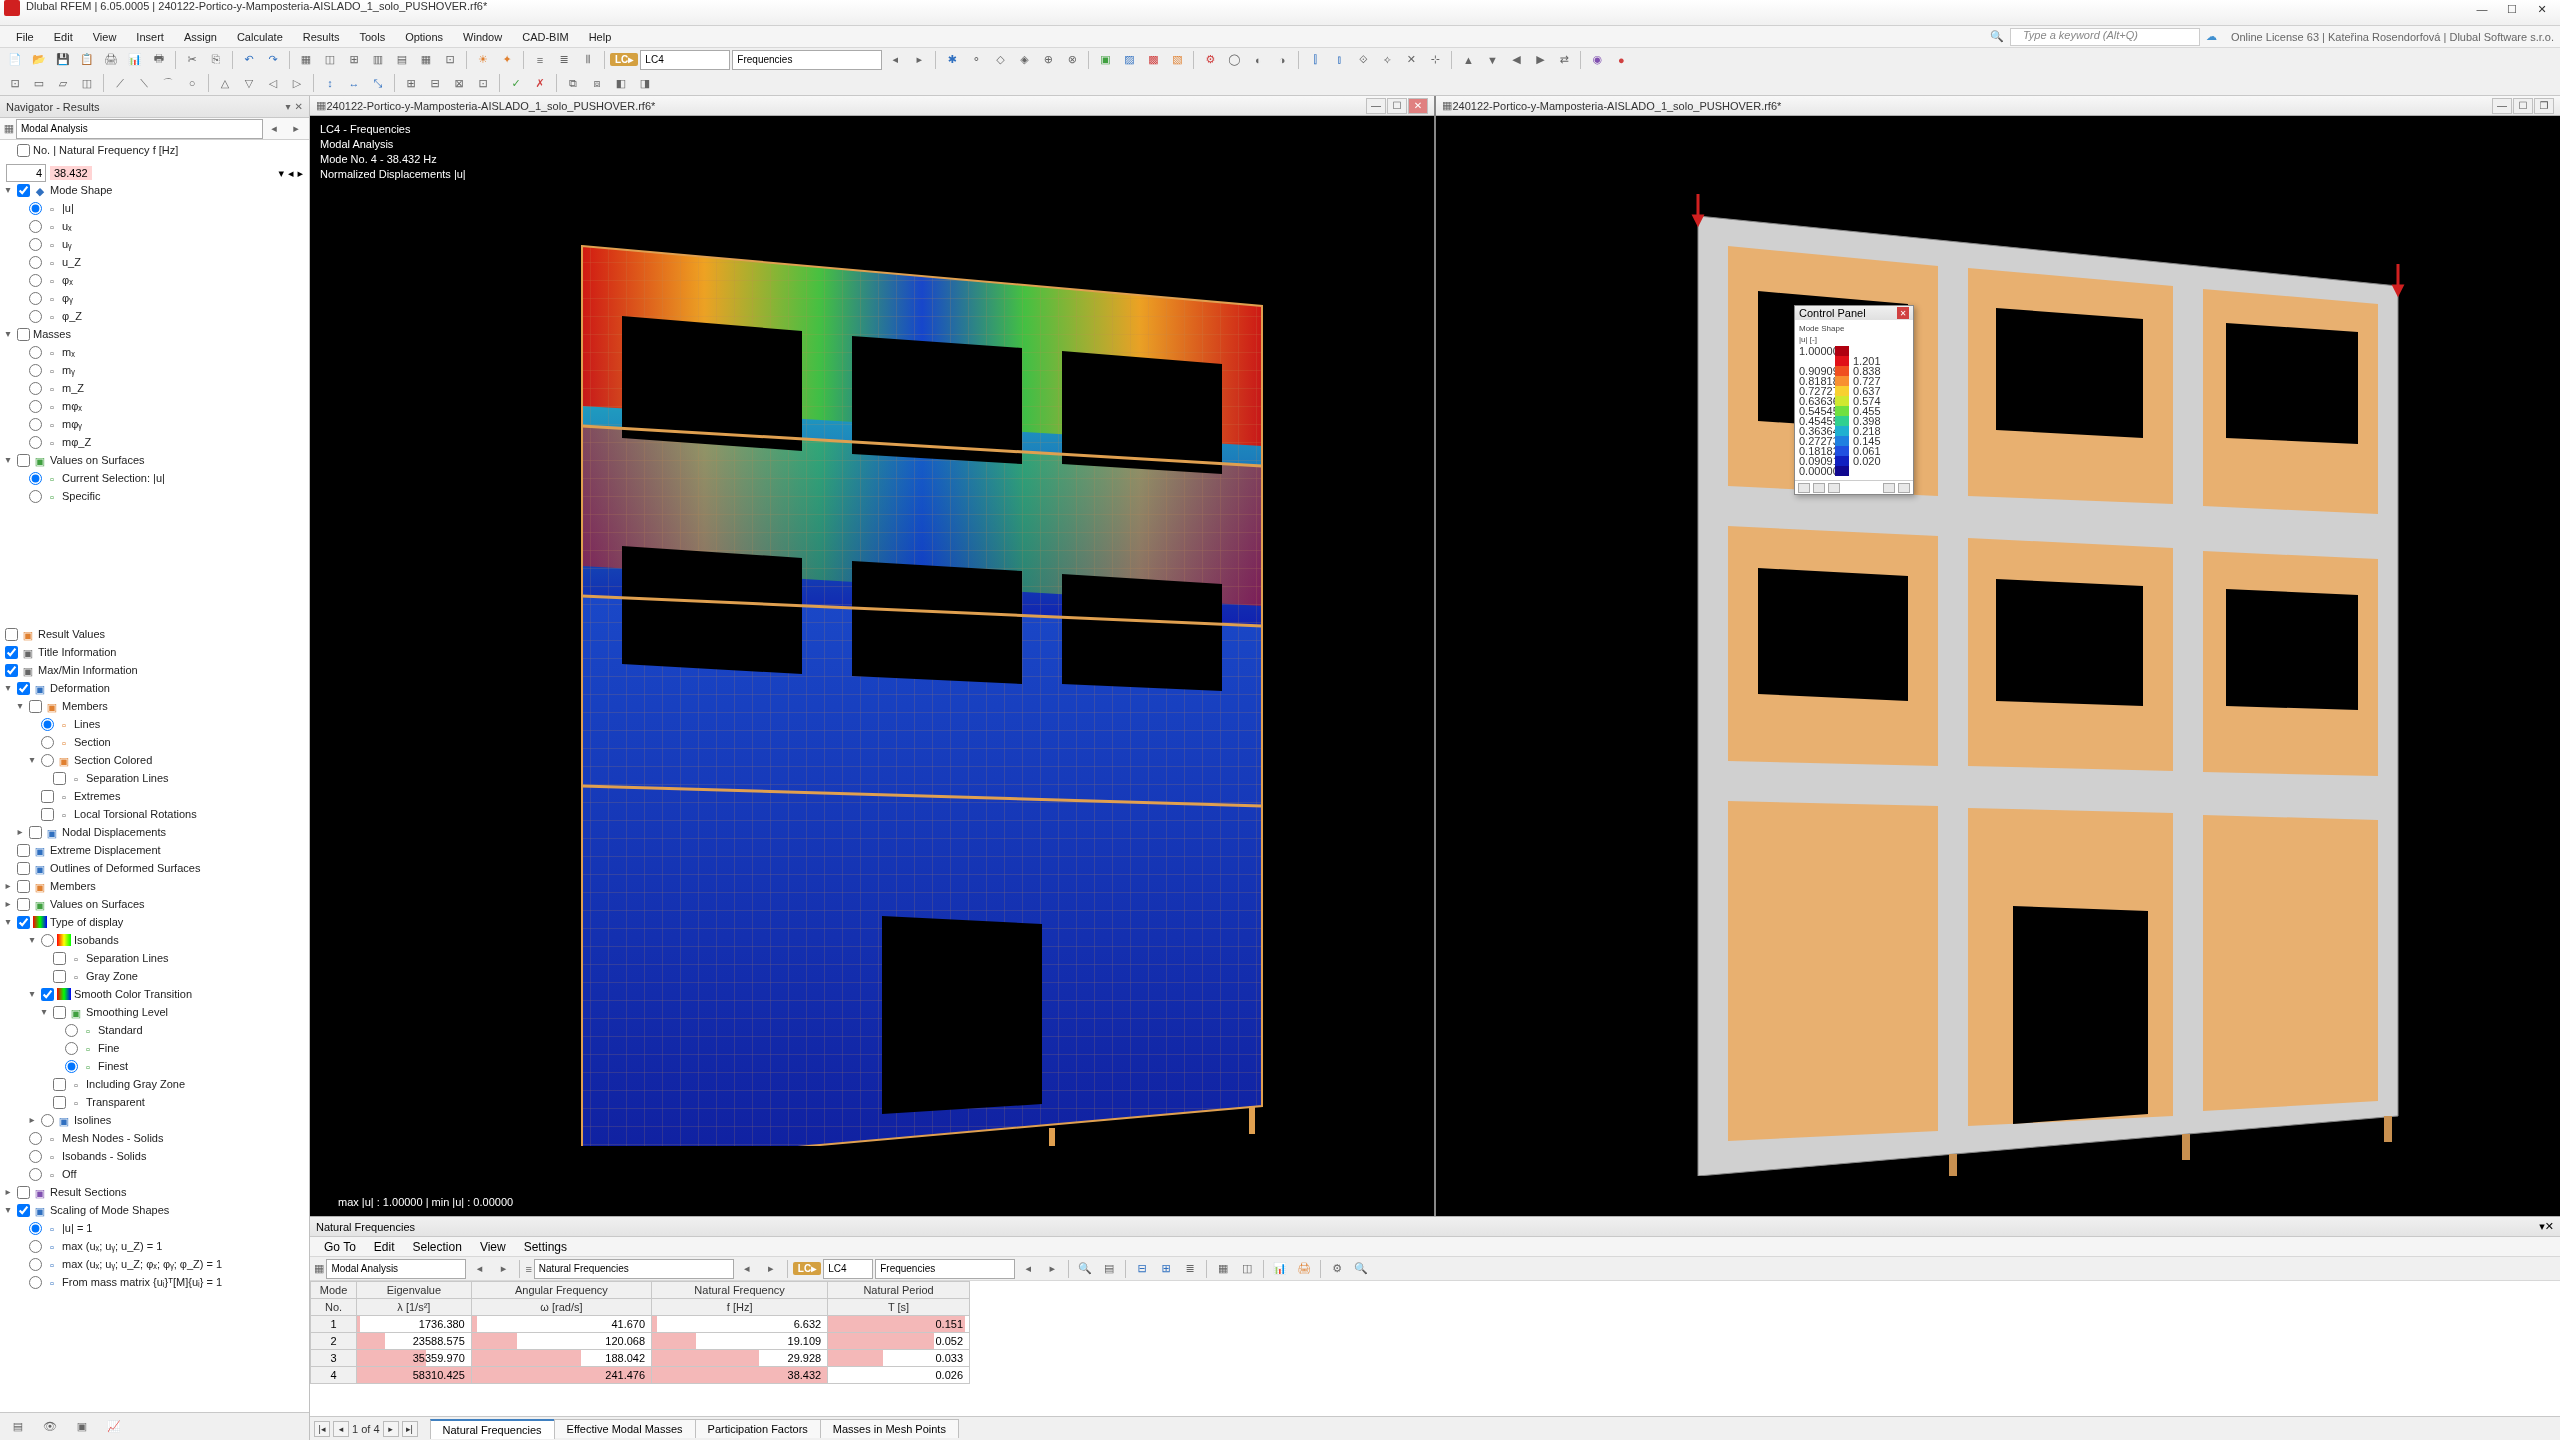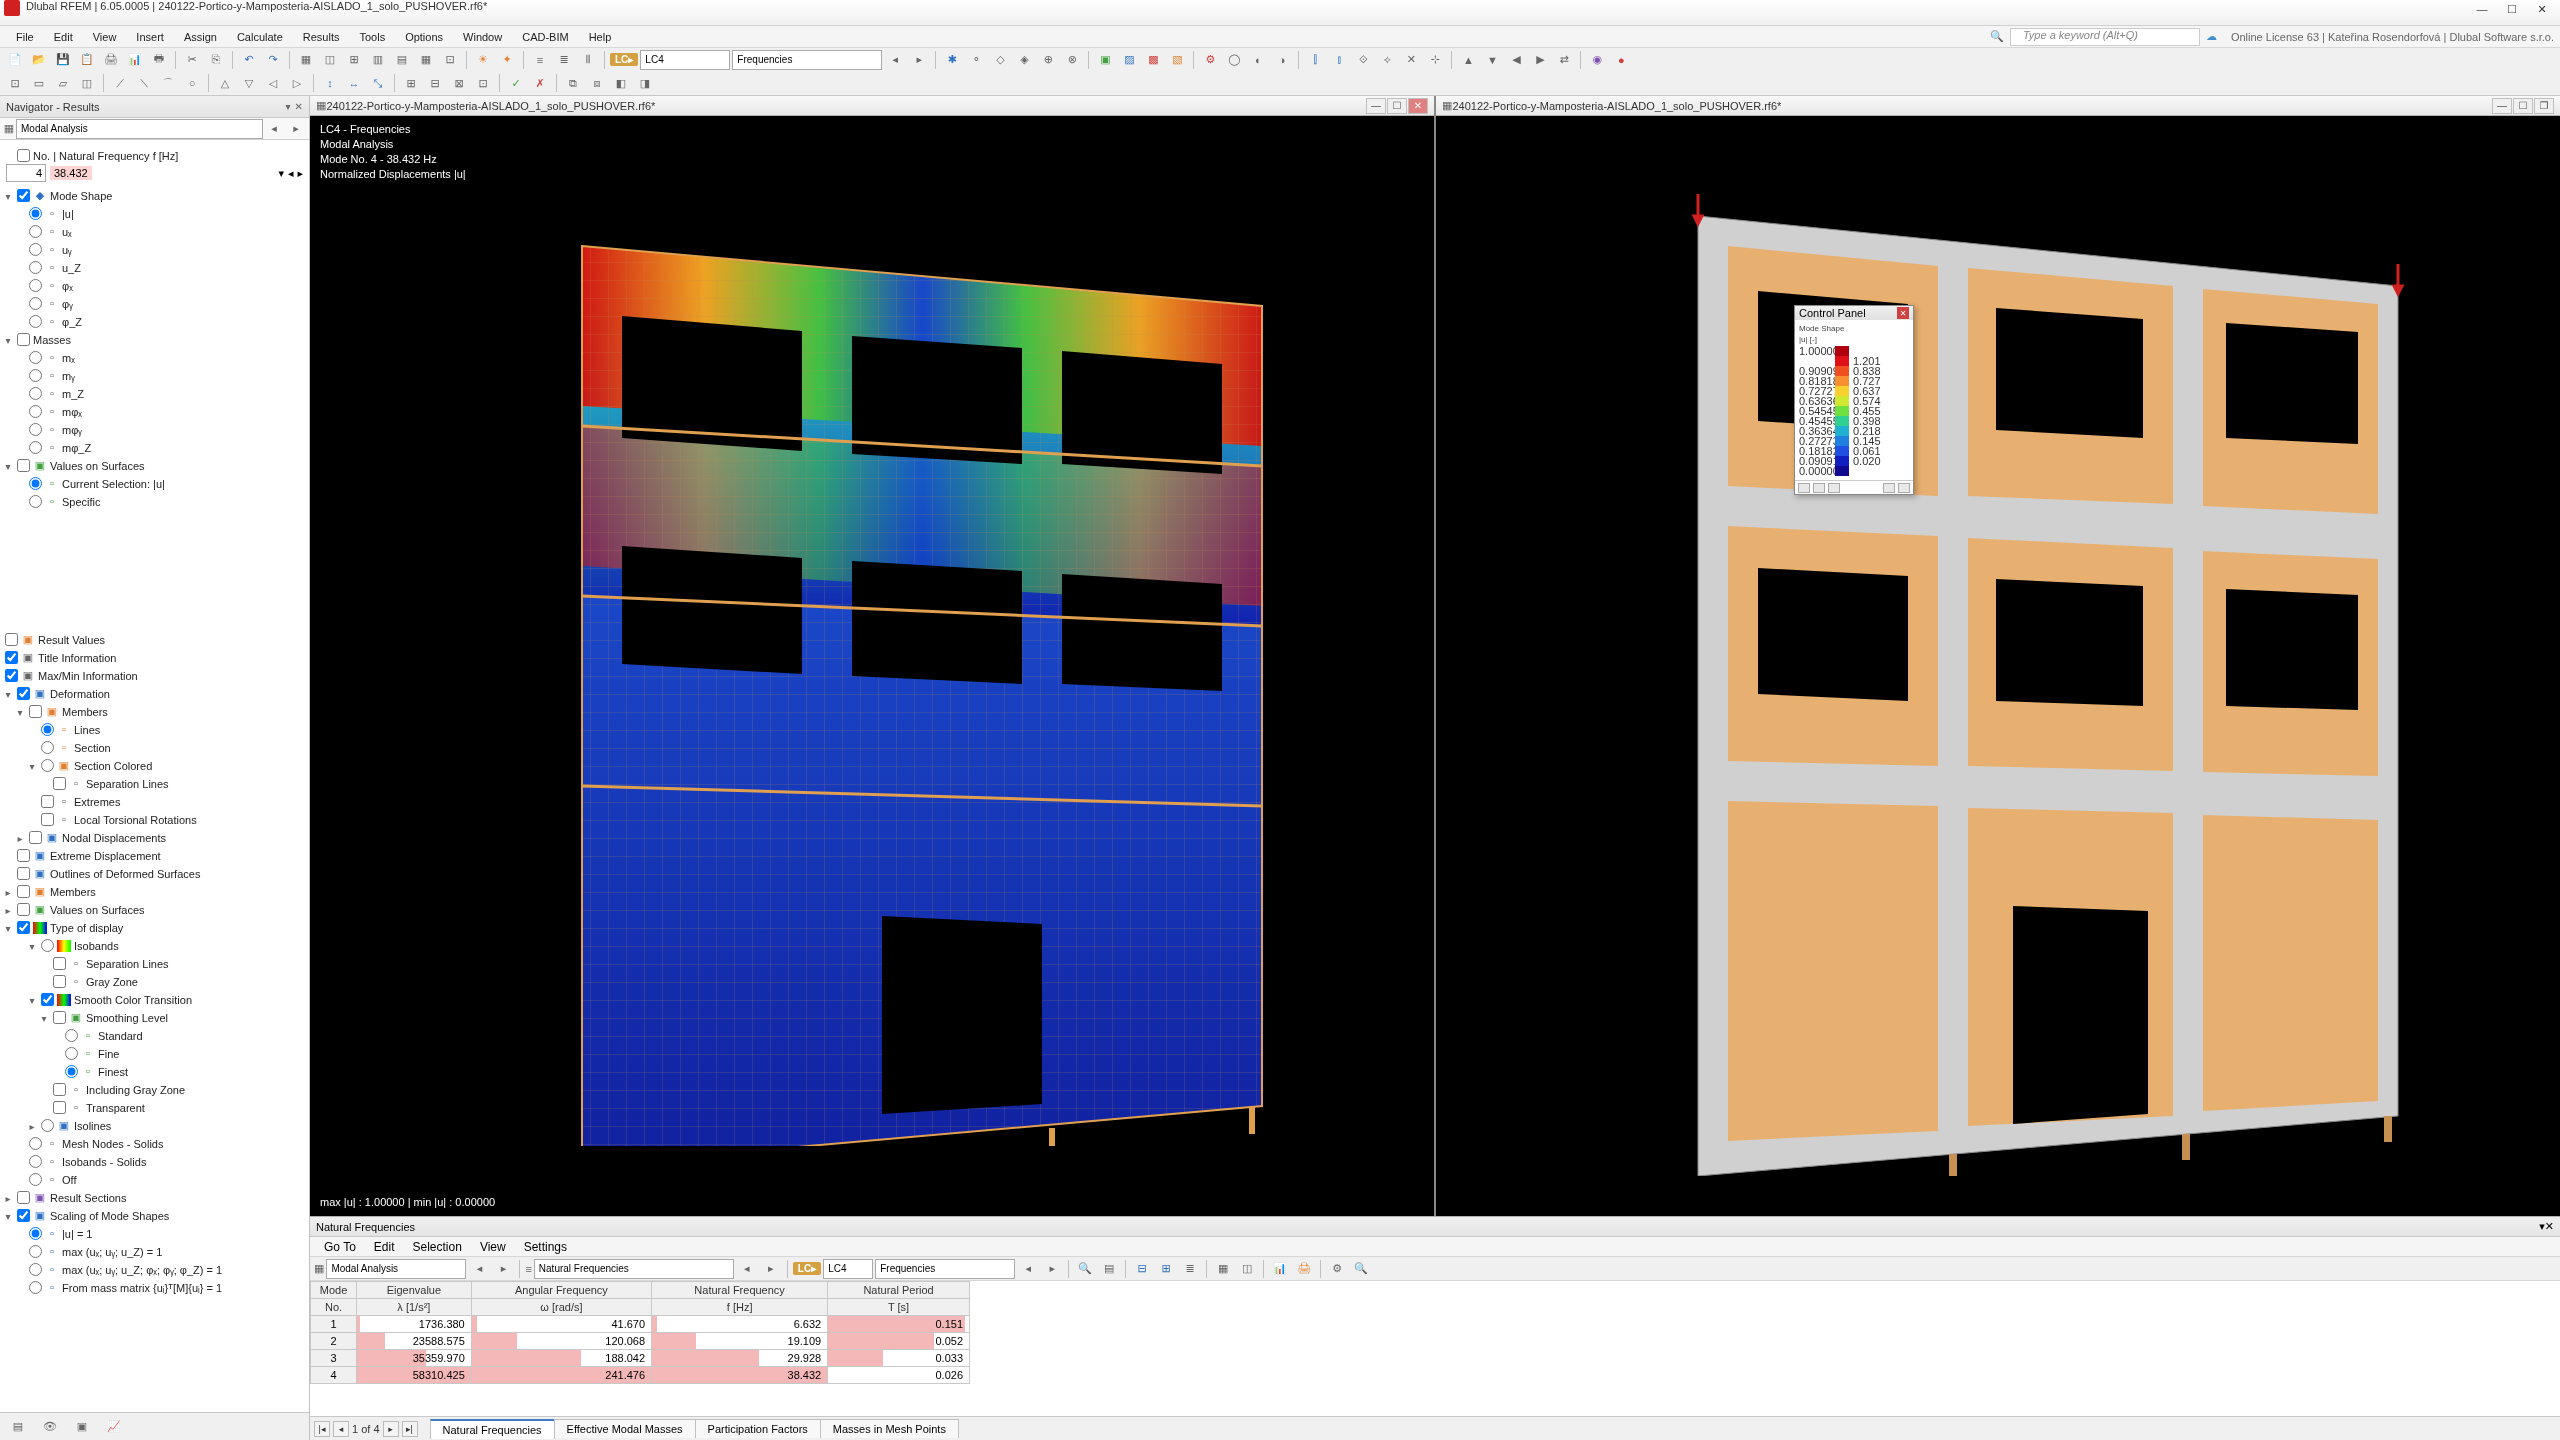--- a/index.html
+++ b/index.html
@@ -33,21 +33,21 @@
 
 .main{display:flex;height:calc(1440px - 26px - 22px - 48px);width:100%}
 
 
 .navigator{width:310px;background:#f8f8f8;border-right:1px solid #c0c0c0;display:flex;flex-direction:column}
 .nav-title{height:22px;background:linear-gradient(#f0f0f0,#e4e4e4);border-bottom:1px solid #c8c8c8;display:flex;align-items:center;padding:0 6px;font-size:11px;color:#333}
 .nav-title .spacer{flex:1}
 .nav-title .pin{font-size:10px;color:#666;margin-left:4px}
 .nav-combo{height:22px;border-bottom:1px solid #d0d0d0;display:flex;align-items:center;padding:0 2px}
 .nav-tree{flex:1;overflow:auto;background:#fff;padding:4px 2px}
-.tnode{display:flex;align-items:flex-end;height:18px;white-space:nowrap;font-size:11px;color:#222}
+.tnode{display:flex;align-items:flex-start;height:18px;white-space:nowrap;font-size:11px;color:#222}
 .tnode .exp{width:12px;text-align:center;color:#666;font-size:10px}
 .tnode input[type=checkbox]{margin:0 3px}
 .tnode input[type=radio]{margin:0 3px}
 .tnode .ticon{width:14px;height:14px;margin-right:3px;display:inline-flex;align-items:center;justify-content:center}
 .pad1{padding-left:12px}.pad2{padding-left:24px}.pad3{padding-left:36px}.pad4{padding-left:48px}.pad5{padding-left:60px}
 .nav-input-row{display:flex;align-items:center;padding:2px 4px;gap:4px;font-size:11px}
 .nav-input-row input[type=text]{width:40px;height:18px;border:1px solid #aaa;padding:0 3px;text-align:right;font-size:11px}
 .nav-bottom{height:28px;border-top:1px solid #c8c8c8;background:#f0f0f0;display:flex;align-items:center;padding:0 6px;gap:8px}
 .nav-bottom .nbtn{width:24px;height:20px;display:flex;align-items:center;justify-content:center}
 .freq-label{background:#ffd4d4;padding:1px 4px}
@@ -58,21 +58,21 @@
 
 .viewports{flex:1;display:flex;gap:2px;background:#888}
 .viewport{flex:1;display:flex;flex-direction:column;background:#000;position:relative}
 .vp-title{height:20px;background:linear-gradient(#f8f8f8,#e8e8e8);border-bottom:1px solid #b0b0b0;display:flex;align-items:center;padding:0 6px;font-size:11px;color:#333}
 .vp-title .spacer{flex:1}
 .vp-title .vpbtn{width:20px;height:16px;display:flex;align-items:center;justify-content:center;font-size:10px;color:#555;border:1px solid #c0c0c0;background:#f0f0f0;margin-left:1px}
 .vp-title .vpbtn.close{background:#e08080;color:#fff}
 .vp-canvas{flex:1;position:relative;background:#000}
 .vp-overlay-text{position:absolute;color:#fff;font-size:11px;line-height:1.35}
 .vp-overlay-text.top{top:6px;left:10px}
-.vp-overlay-text.bottom{bottom:6px;left:10px}
+.vp-overlay-text.bottom{bottom:6px;left:28px}
 
 
 .control-panel{position:absolute;top:305px;right:646px;width:120px;background:#fff;border:1px solid #888;box-shadow:2px 2px 6px rgba(0,0,0,.3);font-size:9px}
 .cp-title{height:14px;background:linear-gradient(#f0f0f0,#e0e0e0);display:flex;align-items:center;padding:0 4px;font-size:9px}
 .cp-title .spacer{flex:1}
 .cp-title .cp-close{width:12px;height:12px;background:#d04040;color:#fff;display:flex;align-items:center;justify-content:center;font-size:8px}
 .cp-body{padding:4px}
 .cp-sub{font-size:8px;color:#444;margin-bottom:2px}
 .cp-legend{display:flex;flex-direction:column;gap:0}
 .cp-row{display:flex;align-items:center;height:10px;font-size:8px}

